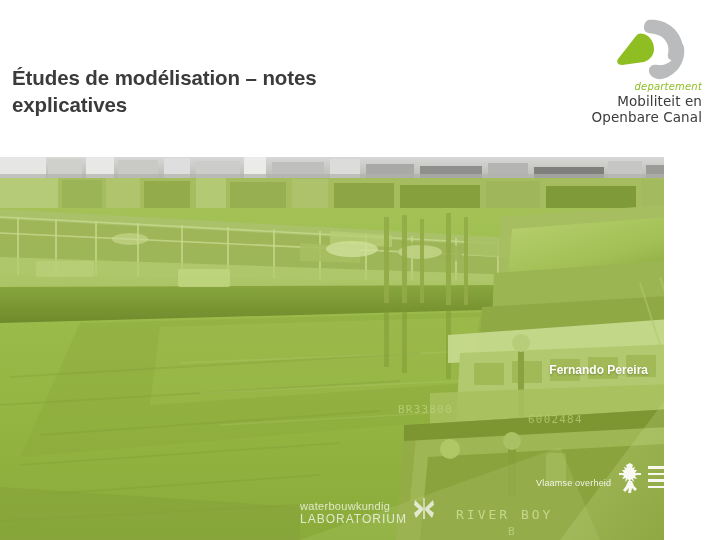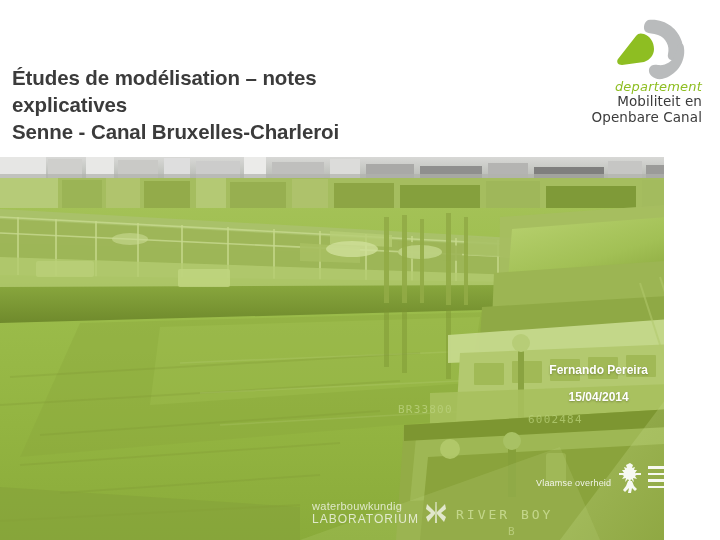--- a/index.html
+++ b/index.html
@@ -60,21 +60,21 @@
   }
   .mow-text {
     position: absolute;
     left: 0;
     top: 62px;
     width: 130px;
     text-align: right;
     font-family: "DejaVu Sans", sans-serif;
   }
   .mow-dep {
-    font-size: 13px;
+    font-size: 10px;
     font-style: italic;
     color: #8ebe22;
     letter-spacing: 0.2px;
     line-height: 13px;
   }
   .mow-l1, .mow-l2 {
     font-size: 13.5px;
     color: #3b3b3b;
     line-height: 16px;
     letter-spacing: 0.1px;
@@ -177,22 +177,21 @@
     margin-bottom: 4px;
   }
 
   
   .wbl {
     position: absolute;
     left: 300px;
     top: 500px;
     z-index: 30;
     display: flex;
-    align-items: flex-end;
-    margin-left: 12px;
+    align-items: flex-start;
   }
   .wbl-text {
     color: rgba(255,255,255,0.72);
     line-height: 13px;
   }
   .wbl-l1 {
     font-size: 11px;
     letter-spacing: 0.3px;
   }
   .wbl-l2 {
@@ -400,21 +399,20 @@
 
       <path d="M560,383 L720,170 L720,383 Z" fill="url(#glowGrad)"></path>
       <path d="M300,383 L560,290 L600,383 Z" fill="#c1d684" opacity="0.18"></path>
 
       <path d="M0,330 L300,350 L300,383 L0,383 Z" fill="#86a13b" opacity="0.6"></path>
     </svg>
   </div>
 
   <div class="presenter">
     <div>Fernando Pereira</div>
-    <div>15/04/2014</div>
   </div>
 
   <div class="decor-hline"></div>
   <div class="decor-vline"></div>
   <div class="decor-dot"></div>
 
   <div class="vo">
     <span class="vo-text">Vlaamse overheid</span>
     <svg class="vo-lion" viewBox="0 0 26 34">
       <g fill="#ffffff" opacity="0.93">
@@ -447,21 +445,20 @@
         <path d="M11.4 2 L12.6 2 L12.9 23 L11.1 23 Z"></path>
       </g>
     </svg>
   </div>
 
   <div class="header">
 
     <div class="title-block">
       <div class="title-line">Études de modélisation – notes</div>
       <div class="title-line">explicatives</div>
-      <div class="title-line">Senne - Canal Bruxelles-Charleroi</div>
     </div>
 
     <div class="mow-logo">
       <svg class="mow-mark" viewBox="0 0 72 62">
         <path d="M34 2 C50 0 64 10 68 24 C70 32 66 40 60 42
                  C56 43 53 40 54 36 C56 28 52 20 44 17 C39 15 35 16 32 14
                  C29 12 29 5 34 2 Z" fill="#b9bbbc"></path>
         <path d="M70 30 C72 44 62 58 48 61 C40 62 34 57 35 51
                  C36 47 40 46 44 47 C51 48 58 44 61 37
                  C63 32 63 28 65 26 C67 24 70 26 70 30 Z" fill="#b9bbbc"></path>

